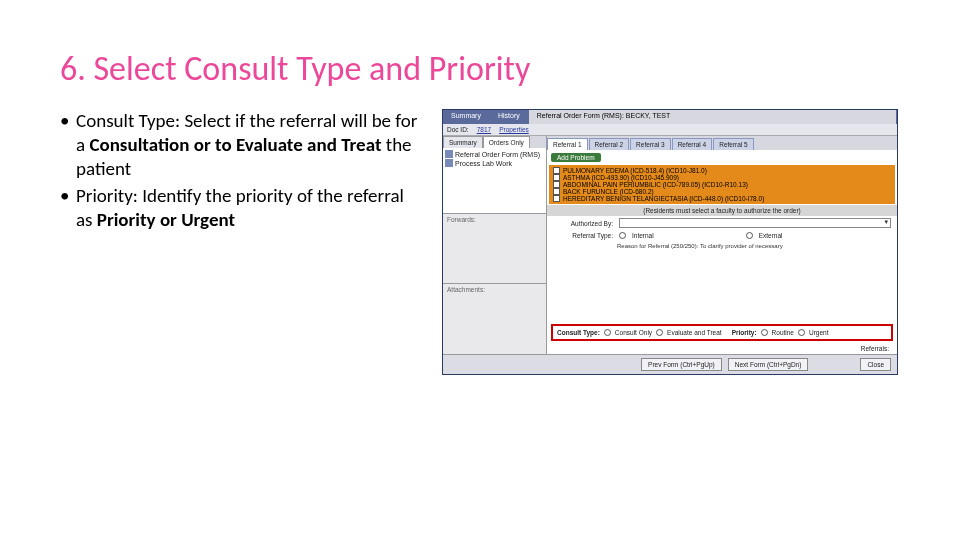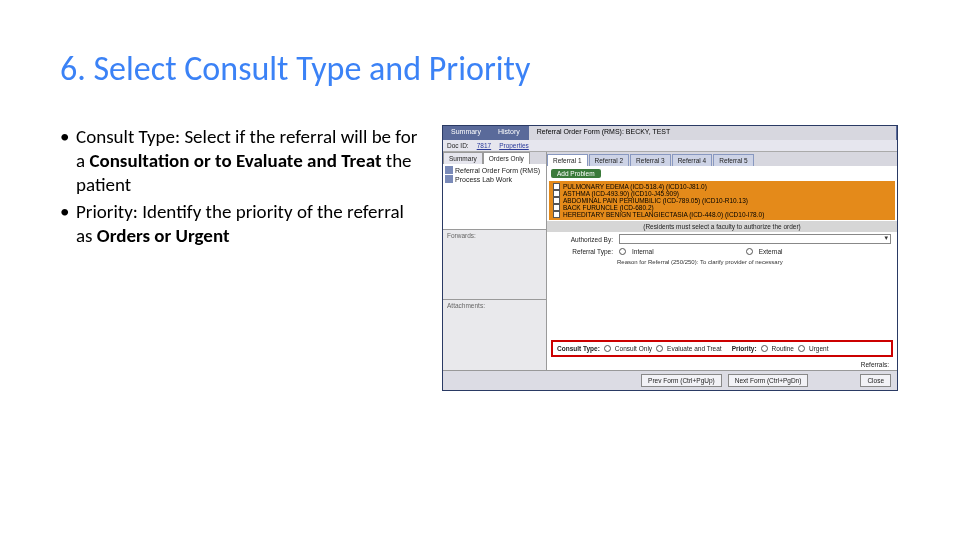--- a/index.html
+++ b/index.html
@@ -1,18 +1,18 @@
 <!DOCTYPE html>
 <html><head>
 <meta charset="utf-8">
 <style>
   * { box-sizing: border-box; margin: 0; padding: 0; }
   html, body { width: 960px; height: 540px; font-family: "Calibri", "Segoe UI", sans-serif; background: #fff; color: #000; }
   .slide { padding: 48px 60px 30px 60px; }
-  .title { font-size: 34px; font-weight: 400; color: #3b82f6; margin-bottom: 36px; }
+  .title { font-size: 34px; font-weight: 400; color: #ec4899; margin-bottom: 20px; }
   .content { display: flex; gap: 22px; }
   .textcol { width: 360px; font-size: 19px; line-height: 1.25; }
   .bullet { display: flex; margin-bottom: 4px; }
   .bullet .dot { width: 16px; flex: 0 0 16px; }
   .bullet .txt { flex: 1; }
   .bold { font-weight: 700; margin-top: 14px; }
   .imgcol { flex: 1; }
   
   .shot { width: 456px; border: 1px solid #2a3a64; background: #e9e9ec; font-family: Tahoma, Arial, sans-serif; font-size: 7px; color: #222; }
   .topbar { background: #3b4a7a; color: #fff; display: flex; height: 14px; }
@@ -63,21 +63,21 @@
     <div class="textcol">
       <div class="bullet">
         <div class="dot">•</div>
         <div class="txt">
           <span>Consult Type: Select if the referral will be for a </span><span class="bold">Consultation or to Evaluate and Treat </span><span>the patient</span>
         </div>
       </div>
       <div class="bullet">
         <div class="dot">•</div>
         <div class="txt">
-          <span>Priority: Identify the priority of the referral as </span><span class="bold">Orders or Urgent</span>
+          <span>Priority: Identify the priority of the referral as </span><span class="bold">Priority or Urgent</span>
         </div>
       </div>
     </div>
 
     <div class="imgcol">
       <div class="shot">
         <div class="topbar">
           <div class="toptab">Summary</div>
           <div class="toptab">History</div>
           <div class="toptab active" style="flex:1">Referral Order Form (RMS): BECKY, TEST</div>

